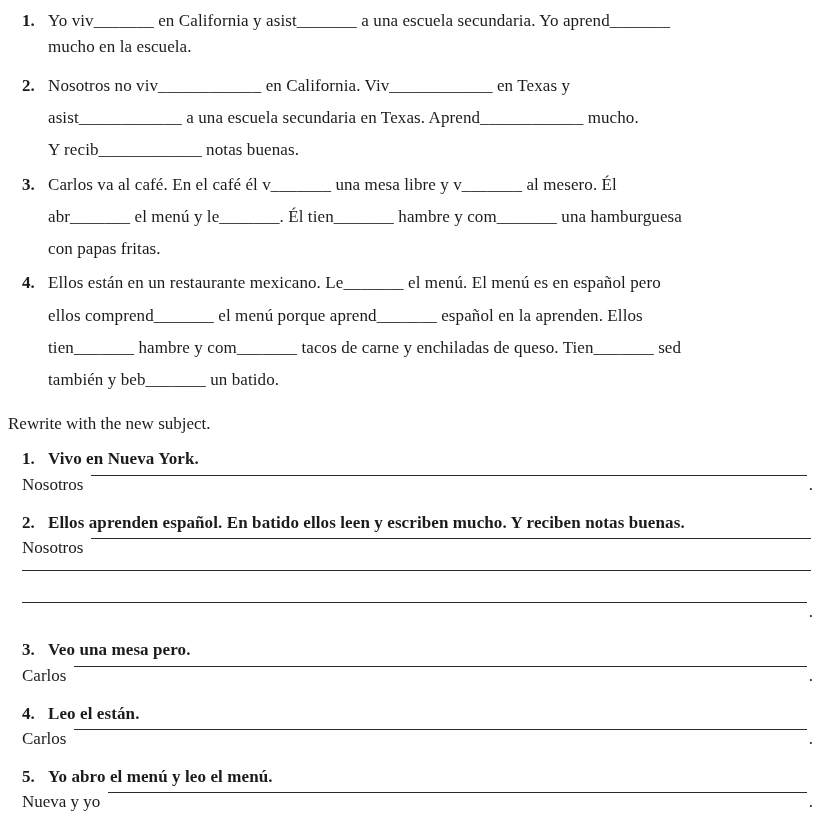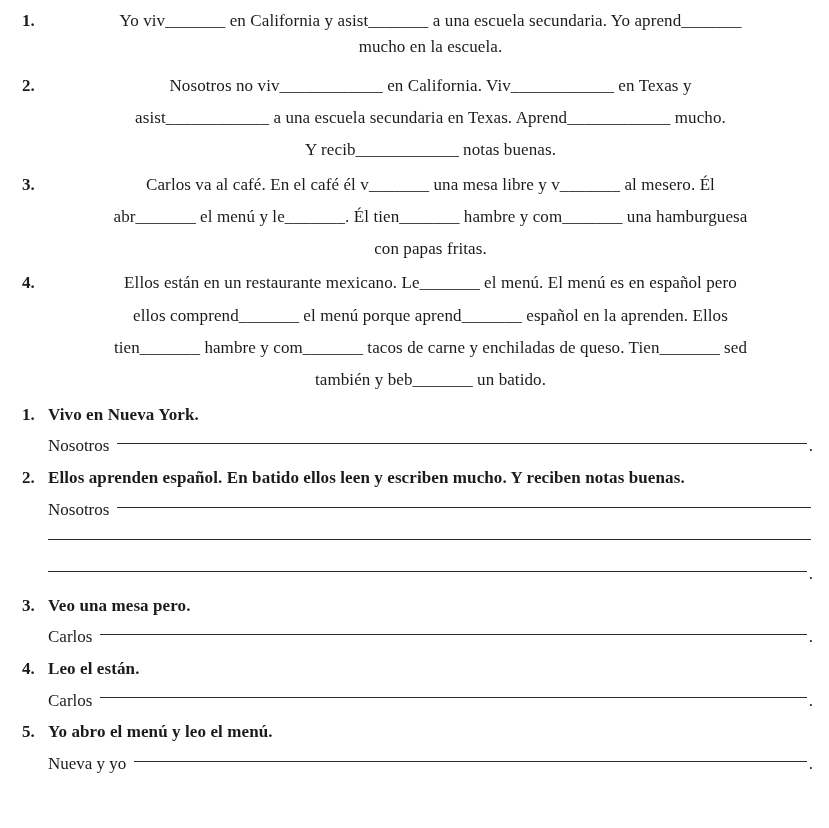--- a/index.html
+++ b/index.html
@@ -10,28 +10,28 @@
     font-size: 17px;
     color: #1b1b1b;
     overflow: hidden;
   }
   .page { padding: 8px 16px 0 22px; width: 829px; height: 828px; }
 
   
   .item { display: flex; line-height: 1.9; margin-bottom: 2px; }
   .item.tight { line-height: 1.55; margin-bottom: 9px; }
   .num { font-weight: bold; width: 26px; flex-shrink: 0; }
-  .txt { white-space: pre-wrap; flex: 1; letter-spacing: 0.1px; text-align: center; }
+  .txt { white-space: pre-wrap; flex: 1; letter-spacing: 0.1px; }
 
   
   .heading { margin: 12px 0 4px -14px; line-height: 1.8; }
   .ritem { margin-bottom: 0; }
   .prow { display: flex; line-height: 1.85; }
   .ptxt { flex: 1; letter-spacing: 0.1px; font-weight: bold; }
-  .arow { display: flex; align-items: center; height: 32px; margin-left: 26px; }
+  .arow { display: flex; align-items: flex-start; height: 32px; }
   .arow .prefix { line-height: 1.15; }
   .arow .rule { flex: 1; border-bottom: 1.4px solid #2b2b2b; margin: 0 2px 5px 8px; }
   .arow.cont .rule { margin-left: 0; }
   .arow .end { line-height: 1.15; }
 </style>
 </head>
 <body>
 
 <div class="page">
 
@@ -56,20 +56,21 @@
     <div class="item">
       <span class="num">4.</span>
       <span class="txt">Ellos están en un restaurante mexicano. Le_______ el menú. El menú es en español pero
 ellos comprend_______ el menú porque aprend_______ español en la aprenden. Ellos
 tien_______ hambre y com_______ tacos de carne y enchiladas de queso. Tien_______ sed
 también y beb_______ un batido.</span>
     </div>
   </section>
 
   <section class="ex2">
+    <div class="heading">Rewrite with the new subject.</div>
 
     <div class="ritem">
       <div class="prow">
         <span class="num">1.</span>
         <span class="ptxt">Vivo en Nueva York.</span>
       </div>
       <div class="arow">
         <span class="prefix">Nosotros</span>
         <span class="rule"></span>
         <span class="end">.</span>

